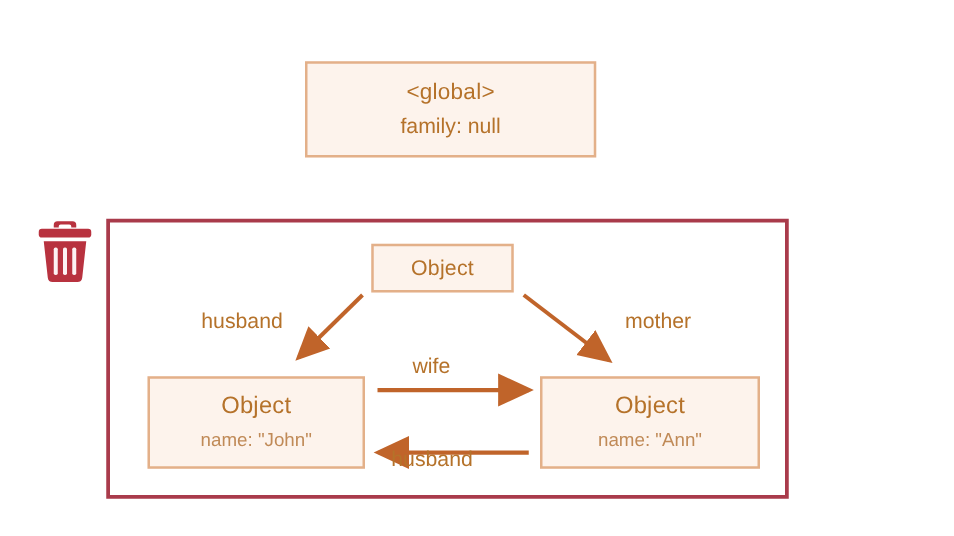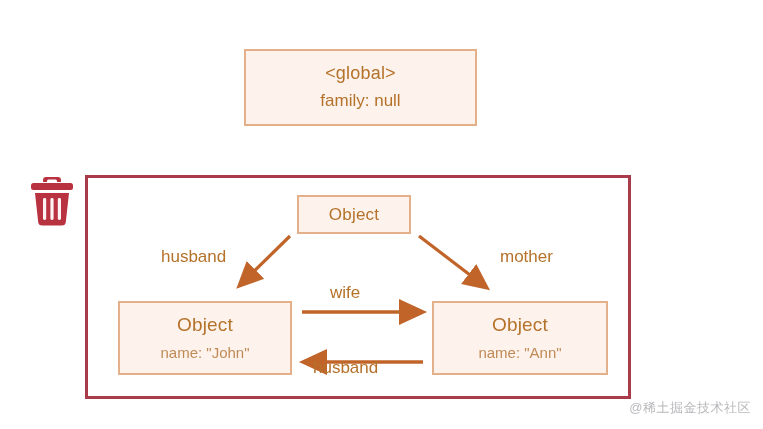--- a/index.html
+++ b/index.html
@@ -186,15 +186,14 @@
     <line x1="302" y1="312" x2="423" y2="312" stroke="#c0642a" stroke-width="3.4" marker-end="url(#ah)"></line>
 
     <line x1="423" y1="362" x2="303" y2="362" stroke="#c0642a" stroke-width="3.4" marker-end="url(#ah)"></line>
   </svg>
 
   <div class="edge-label" id="label-father">husband</div>
   <div class="edge-label" id="label-mother">mother</div>
   <div class="edge-label" id="label-wife">wife</div>
   <div class="edge-label" id="label-husband">husband</div>
 
-  <div id="watermark">@稀土掘金技术社区</div>
 
 </div>
 
 </body></html>

